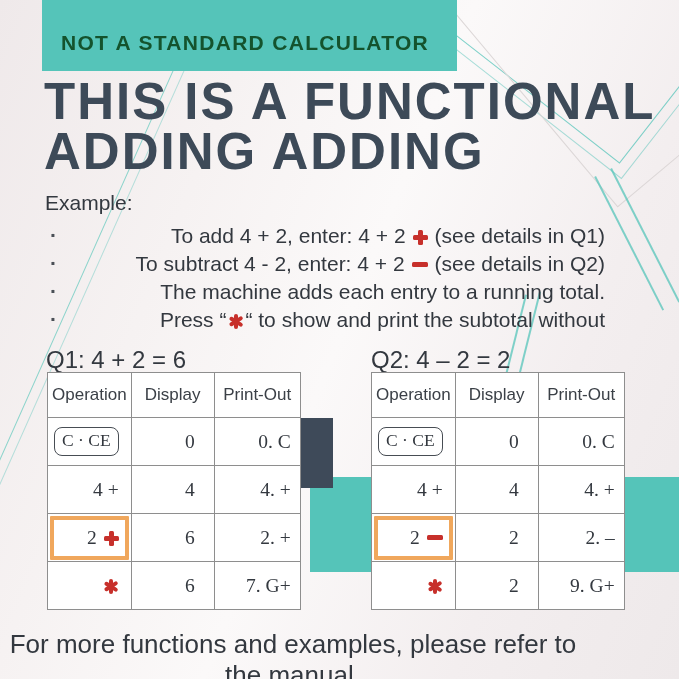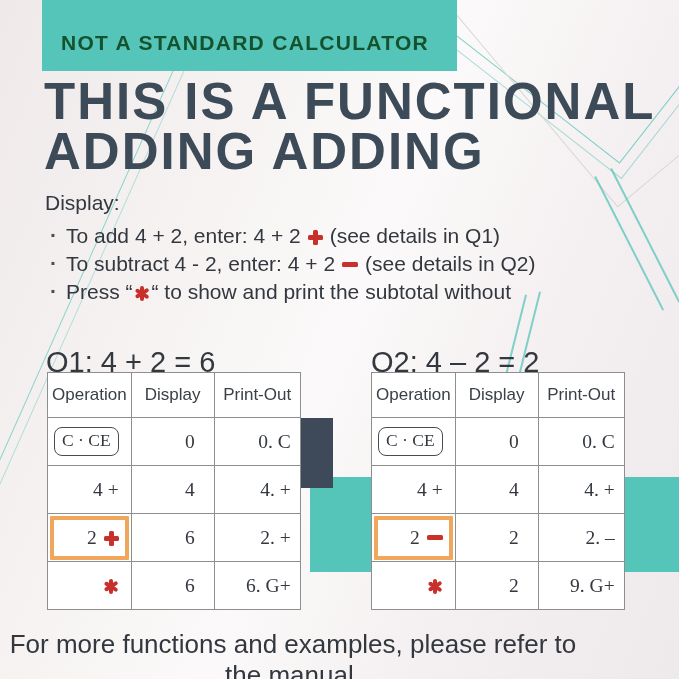--- a/index.html
+++ b/index.html
@@ -42,38 +42,38 @@
   }
   
   .heading{
     position:absolute;left:44px;top:77px;z-index:5;
     font-size:51px;line-height:50px;font-weight:bold;letter-spacing:2px;color:var(--slate);
   }
   
   .example{position:absolute;left:45px;top:189px;width:560px;z-index:5;font-size:21px;line-height:28px;}
   .example .ex-title{margin-bottom:5px;}
   .example ul{list-style:none;}
-  .example li{position:relative;padding-left:21px;}
+  .example li{position:relative;padding-left:21px;text-align:right;}
   .example li::before{content:"\00B7";position:absolute;left:5px;top:-1px;font-weight:bold;color:#4a4f56;}
   .example li.nowrap{white-space:nowrap;}
   
   .ic{display:inline-block;position:relative;vertical-align:-2px;}
   .ic-plus{width:15px;height:15px;margin:0 7px;}
   .ic-plus::before,.ic-plus::after{content:"";position:absolute;background:var(--red);border-radius:1.5px;}
   .ic-plus::before{left:0;top:5px;width:15px;height:5px;}
   .ic-plus::after{left:5px;top:0;width:5px;height:15px;}
   .ic-minus{width:16px;height:5px;background:var(--red);border-radius:1.5px;margin:0 7px;vertical-align:4px;}
   .ic-star{width:15px;height:15px;margin:0 7px;}
   .ic-star i,.ic-star::before,.ic-star::after{content:"";position:absolute;left:50%;top:0;
     width:4.4px;height:15px;margin-left:-2.2px;border-radius:2.2px;background:var(--red);}
   .ic-star::before{transform:rotate(58deg);}
   .ic-star::after{transform:rotate(-58deg);}
   .ic.tight{margin:0 2px;}
   
-  .qtitle{position:absolute;top:346px;z-index:5;font-size:29px;color:var(--ink);text-align:right;}
+  .qtitle{position:absolute;top:346px;z-index:5;font-size:24px;color:var(--ink);text-align:right;}
   #q1-title{left:46px;}
   #q2-title{left:371px;}
   .qtable{position:absolute;top:372px;z-index:5;}
   #q1-table{left:47px;}
   #q2-table{left:371px;}
   table{border-collapse:collapse;background:#fff;}
   th,td{border:1px solid var(--grid);background:#fff;}
   th{width:64px;height:45px;font-size:17px;font-weight:normal;text-align:center;color:#3b4047;padding:0 4px;}
   th.c2{width:83px;} th.c3{width:86px;}
   td{height:48px;font-size:19.5px;color:var(--ink);font-family:Liberation Serif, serif;}
@@ -104,24 +104,25 @@
 <div class="banner">
   <span>NOT A STANDARD CALCULATOR</span>
 </div>
 
 <div class="heading">
   <div>THIS IS A FUNCTIONAL</div>
   <div>ADDING ADDING</div>
 </div>
 
 <div class="example">
-  <div class="ex-title">Display:</div>
+  <div class="ex-title">Example:</div>
   <ul>
     <li class="nowrap"><span>To add 4 + 2, enter: 4 + 2</span><span class="ic ic-plus"></span><span>(see details in Q1)</span></li>
     <li class="nowrap"><span>To subtract 4 - 2, enter: 4 + 2</span><span class="ic ic-minus"></span><span>(see details in Q2)</span></li>
+    <li class="nowrap"><span>The machine adds each entry to a running total.</span></li>
     <li><span>Press “</span><span class="ic ic-star tight"><i></i></span><span>“ to show and print the subtotal without</span><br></li>
   </ul>
 </div>
 
 <div class="qtitle" id="q1-title">Q1: 4 + 2 = 6</div>
 <div class="qtable" id="q1-table">
   <table>
     <thead>
       <tr>
         <th class="c1">Operation</th>
@@ -141,21 +142,21 @@
         <td class="prt">4. +</td>
       </tr>
       <tr>
         <td class="op"><span class="hl-box"></span><span>2</span><span class="ic ic-plus"></span></td>
         <td class="disp">6</td>
         <td class="prt">2. +</td>
       </tr>
       <tr>
         <td class="op"><span class="ic ic-star"><i></i></span></td>
         <td class="disp">6</td>
-        <td class="prt">6. G+</td>
+        <td class="prt">7. G+</td>
       </tr>
     </tbody>
   </table>
 </div>
 
 <div class="qtitle" id="q2-title">Q2: 4 – 2 = 2</div>
 <div class="qtable" id="q2-table">
   <table>
     <thead>
       <tr>

